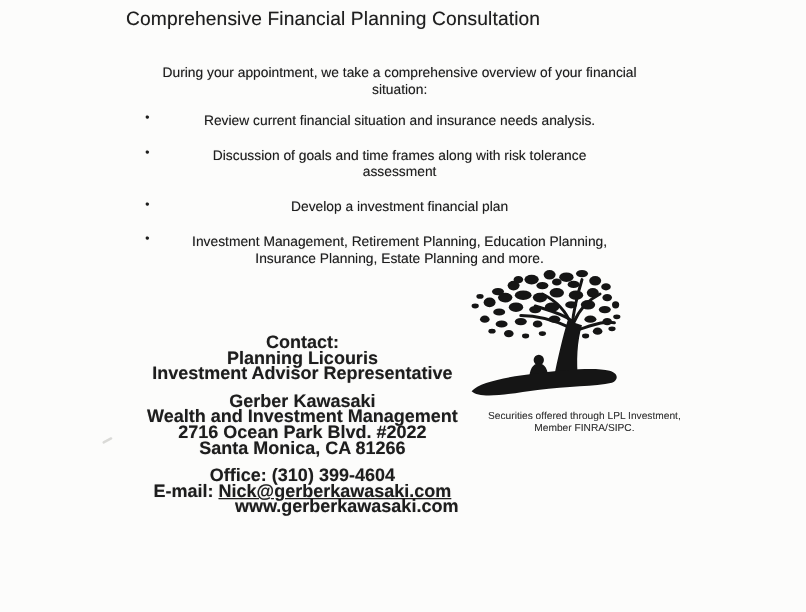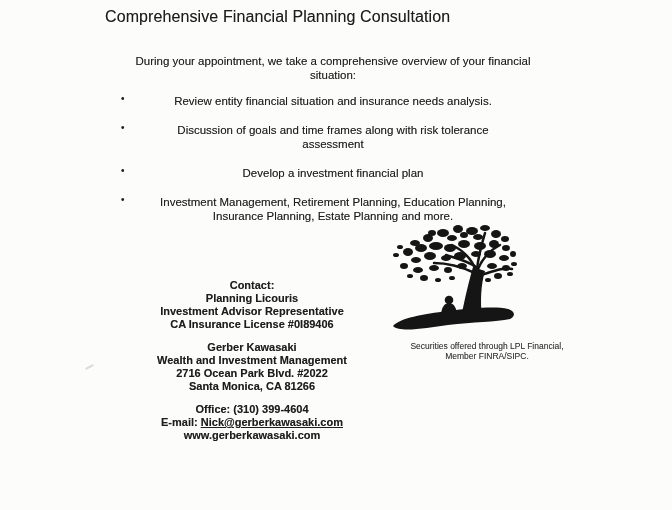--- a/index.html
+++ b/index.html
@@ -34,26 +34,26 @@
   }
   .bullets li::before {
     content: "•";
     position: absolute; left: -12px; top: -2px;
     font-size: 10px;
   }
 
   .contact {
     left: 122px; top: 279px; width: 260px;
     text-align: center;
-    font-size: 11px; font-weight: bold; line-height: 13px;
+    font-size: 15px; font-weight: bold; line-height: 13px;
   }
   .contact .group { margin-bottom: 10px; }
   .email-link, .site-link { color: #1d1d1d; }
   .email-link { text-decoration: underline; }
-  .site-link { text-decoration: none; }
+  .site-link { text-decoration: none; text-align: right; }
 
   .tree { left: 388px; top: 221px; width: 134px; height: 116px; }
 
   .disclaimers {
     left: 397px; top: 341px; width: 180px;
     font-size: 8.5px; line-height: 10px; color: #343434;
     text-shadow: 0 0 0.5px rgba(60,60,60,0.4);
   }
   .disclaimers .para { margin-bottom: 8px; }
 
@@ -65,21 +65,21 @@
 </style>
 </head>
 <body>
 
 <h1 class="abs title">Comprehensive Financial Planning Consultation</h1>
 
 <p class="abs intro preline">During your appointment, we take a comprehensive overview of your financial
 situation:</p>
 
 <ul class="abs bullets">
-  <li class="preline">Review entity financial situation and insurance needs analysis.</li>
+  <li class="preline">Review current financial situation and insurance needs analysis.</li>
   <li class="preline">Discussion of goals and time frames along with risk tolerance
 assessment</li>
   <li class="preline">Develop a investment financial plan</li>
   <li class="preline">Investment Management, Retirement Planning, Education Planning,
 Insurance Planning, Estate Planning and more.</li>
 </ul>
 
 <svg class="abs tree" viewBox="0 0 134 116" aria-hidden="true">
   <g fill="#151515">
     <ellipse cx="55" cy="12" rx="6" ry="4"></ellipse>
@@ -142,36 +142,35 @@
     <path d="M53,96 C53,87 56,82 61,82 C66,82 69,87 69,96 Z"></path>
   </g>
   <path d="M5,105 C12,97 35,93 60,90 C85,87 108,85 120,88 C127,90 128,95 122,98 C108,101 85,101 60,104 C38,107 12,112 5,105 Z" fill="#151515"></path>
 </svg>
 
 <div class="abs contact">
   <div class="group">
     <div>Contact:</div>
     <div>Planning Licouris</div>
     <div>Investment Advisor Representative</div>
-    <div>CA Insurance License #0I89406</div>
   </div>
   <div class="group">
     <div>Gerber Kawasaki</div>
     <div>Wealth and Investment Management</div>
     <div>2716 Ocean Park Blvd. #2022</div>
     <div>Santa Monica, CA 81266</div>
   </div>
   <div class="group">
     <div>Office: (310) 399-4604</div>
     <div>
       <span>E-mail:</span>
       <span class="email-link">Nick@gerberkawasaki.com</span>
     </div>
     <div class="site-link">www.gerberkawasaki.com</div>
   </div>
 </div>
 
 <div class="abs disclaimers">
-  <p class="para preline">Securities offered through LPL Financial,
+  <p class="para preline">Securities offered through LPL Investment,
 Member FINRA/SIPC.</p>
 </div>
 
 <div class="abs smudge"></div>
 
 </body></html>

